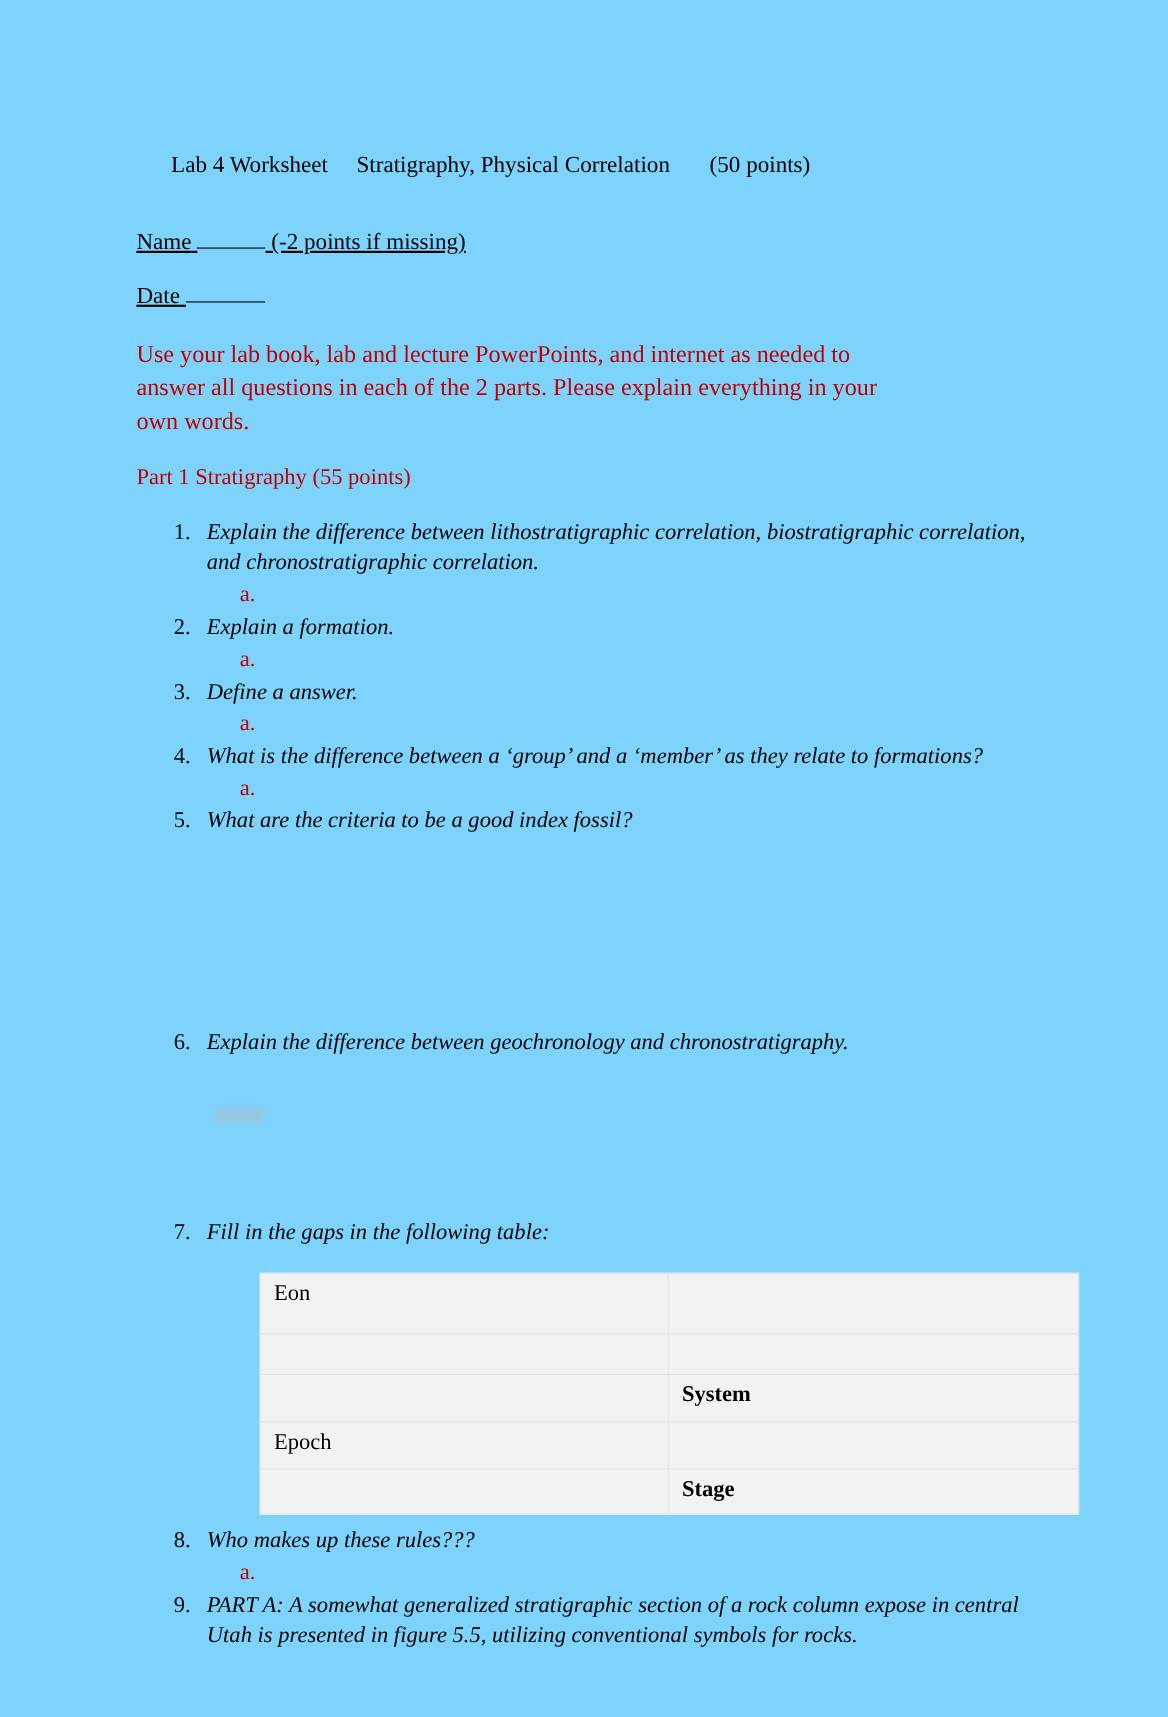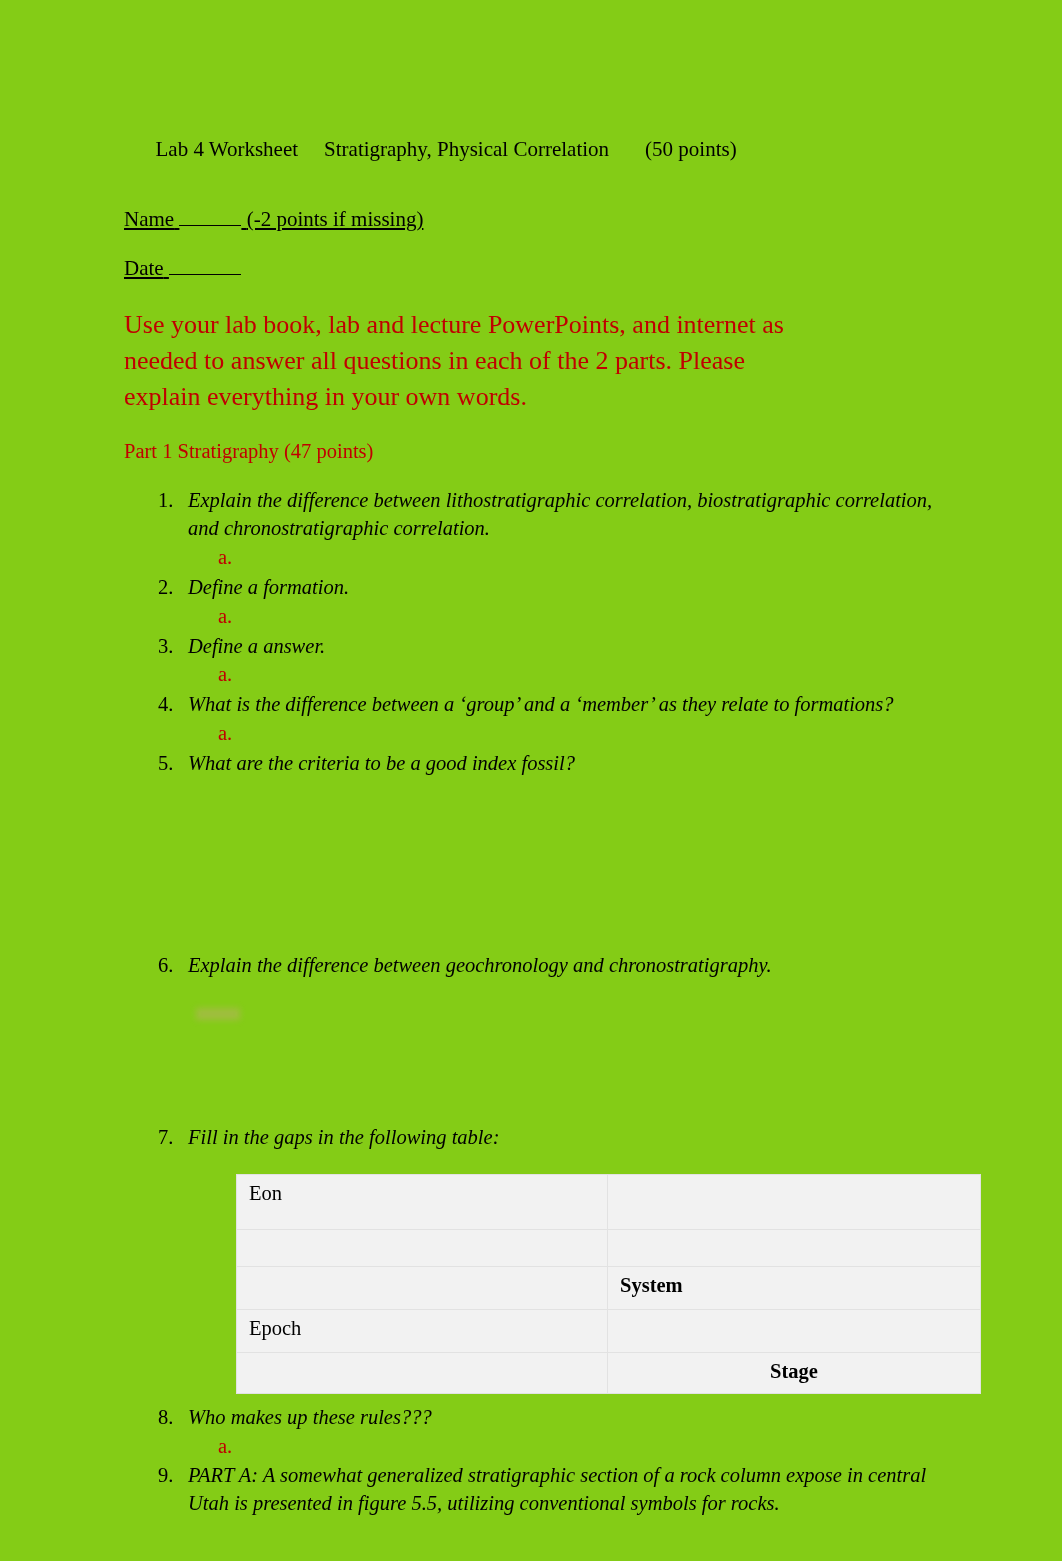--- a/index.html
+++ b/index.html
@@ -9,21 +9,21 @@
     background: #ffffff;
   }
   body {
     font-family: "Liberation Serif", "DejaVu Serif", serif;
     color: #000000;
   }
   .page {
     position: relative;
     width: 1062px;
     height: 1561px;
-    background: #84cc16;
+    background: #7dd3fc;
     overflow: hidden;
     box-sizing: border-box;
   }
   .content {
     position: absolute;
     left: 124px;
     top: 118px;
     width: 820px;
   }
 
@@ -49,21 +49,21 @@
     border-bottom: 1.4px solid #000;
     vertical-align: baseline;
     height: 15px;
   }
   .blank-name { width: 62px; }
   .blank-date { width: 72px; }
 
   
   .instructions {
     color: #C00000;
-    font-size: 26px;
+    font-size: 22px;
     line-height: 1.38;
     margin: 12px 0 26px 0;
     width: 700px;
   }
   .part-heading {
     color: #C00000;
     font-size: 20.5px;
     line-height: 1.0;
     margin: 0 0 26px 0;
   }
@@ -124,21 +124,21 @@
     height: 26px;
     vertical-align: top;
     color: #000;
   }
   table.geo-table td.col-left { width: 346px; margin-left: 44px; }
   table.geo-table td.col-right { width: 348px; font-weight: bold; }
   table.geo-table tr.r1 td { height: 38px; }
   table.geo-table tr.r2 td { height: 20px; }
   table.geo-table tr.r3 td { height: 26px; }
   table.geo-table tr.r4 td { height: 26px; }
-  table.geo-table tr.r5 td { height: 24px; text-align: center; }
+  table.geo-table tr.r5 td { height: 24px; }
 
   
   .pink-artifact {
     position: absolute;
     left: 196px;
     top: 1008px;
     width: 44px;
     height: 12px;
     background: rgba(226, 160, 160, 0.30);
     filter: blur(3px);
@@ -162,33 +162,33 @@
       <span>(-2 points if missing)</span>
     </div>
 
     <div class="field-line">
       <span>Date</span>
       <span class="blank blank-date"></span>
     </div>
 
     <p class="instructions">Use your lab book, lab and lecture PowerPoints, and internet as needed to answer all questions in each of the 2 parts. Please explain everything in your own words.</p>
 
-    <p class="part-heading">Part 1 Stratigraphy (47 points)</p>
+    <p class="part-heading">Part 1 Stratigraphy (55 points)</p>
 
     <ol class="questions">
 
       <li class="q">
         <span class="num">1.</span>
         <span class="q-text">Explain the difference between lithostratigraphic correlation, biostratigraphic correlation, and chronostratigraphic correlation.</span>
         <span class="sub-a">a.</span>
       </li>
 
       <li class="q">
         <span class="num">2.</span>
-        <span class="q-text">Define a formation.</span>
+        <span class="q-text">Explain a formation.</span>
         <span class="sub-a">a.</span>
       </li>
 
       <li class="q">
         <span class="num">3.</span>
         <span class="q-text">Define a answer.</span>
         <span class="sub-a">a.</span>
       </li>
 
       <li class="q">

